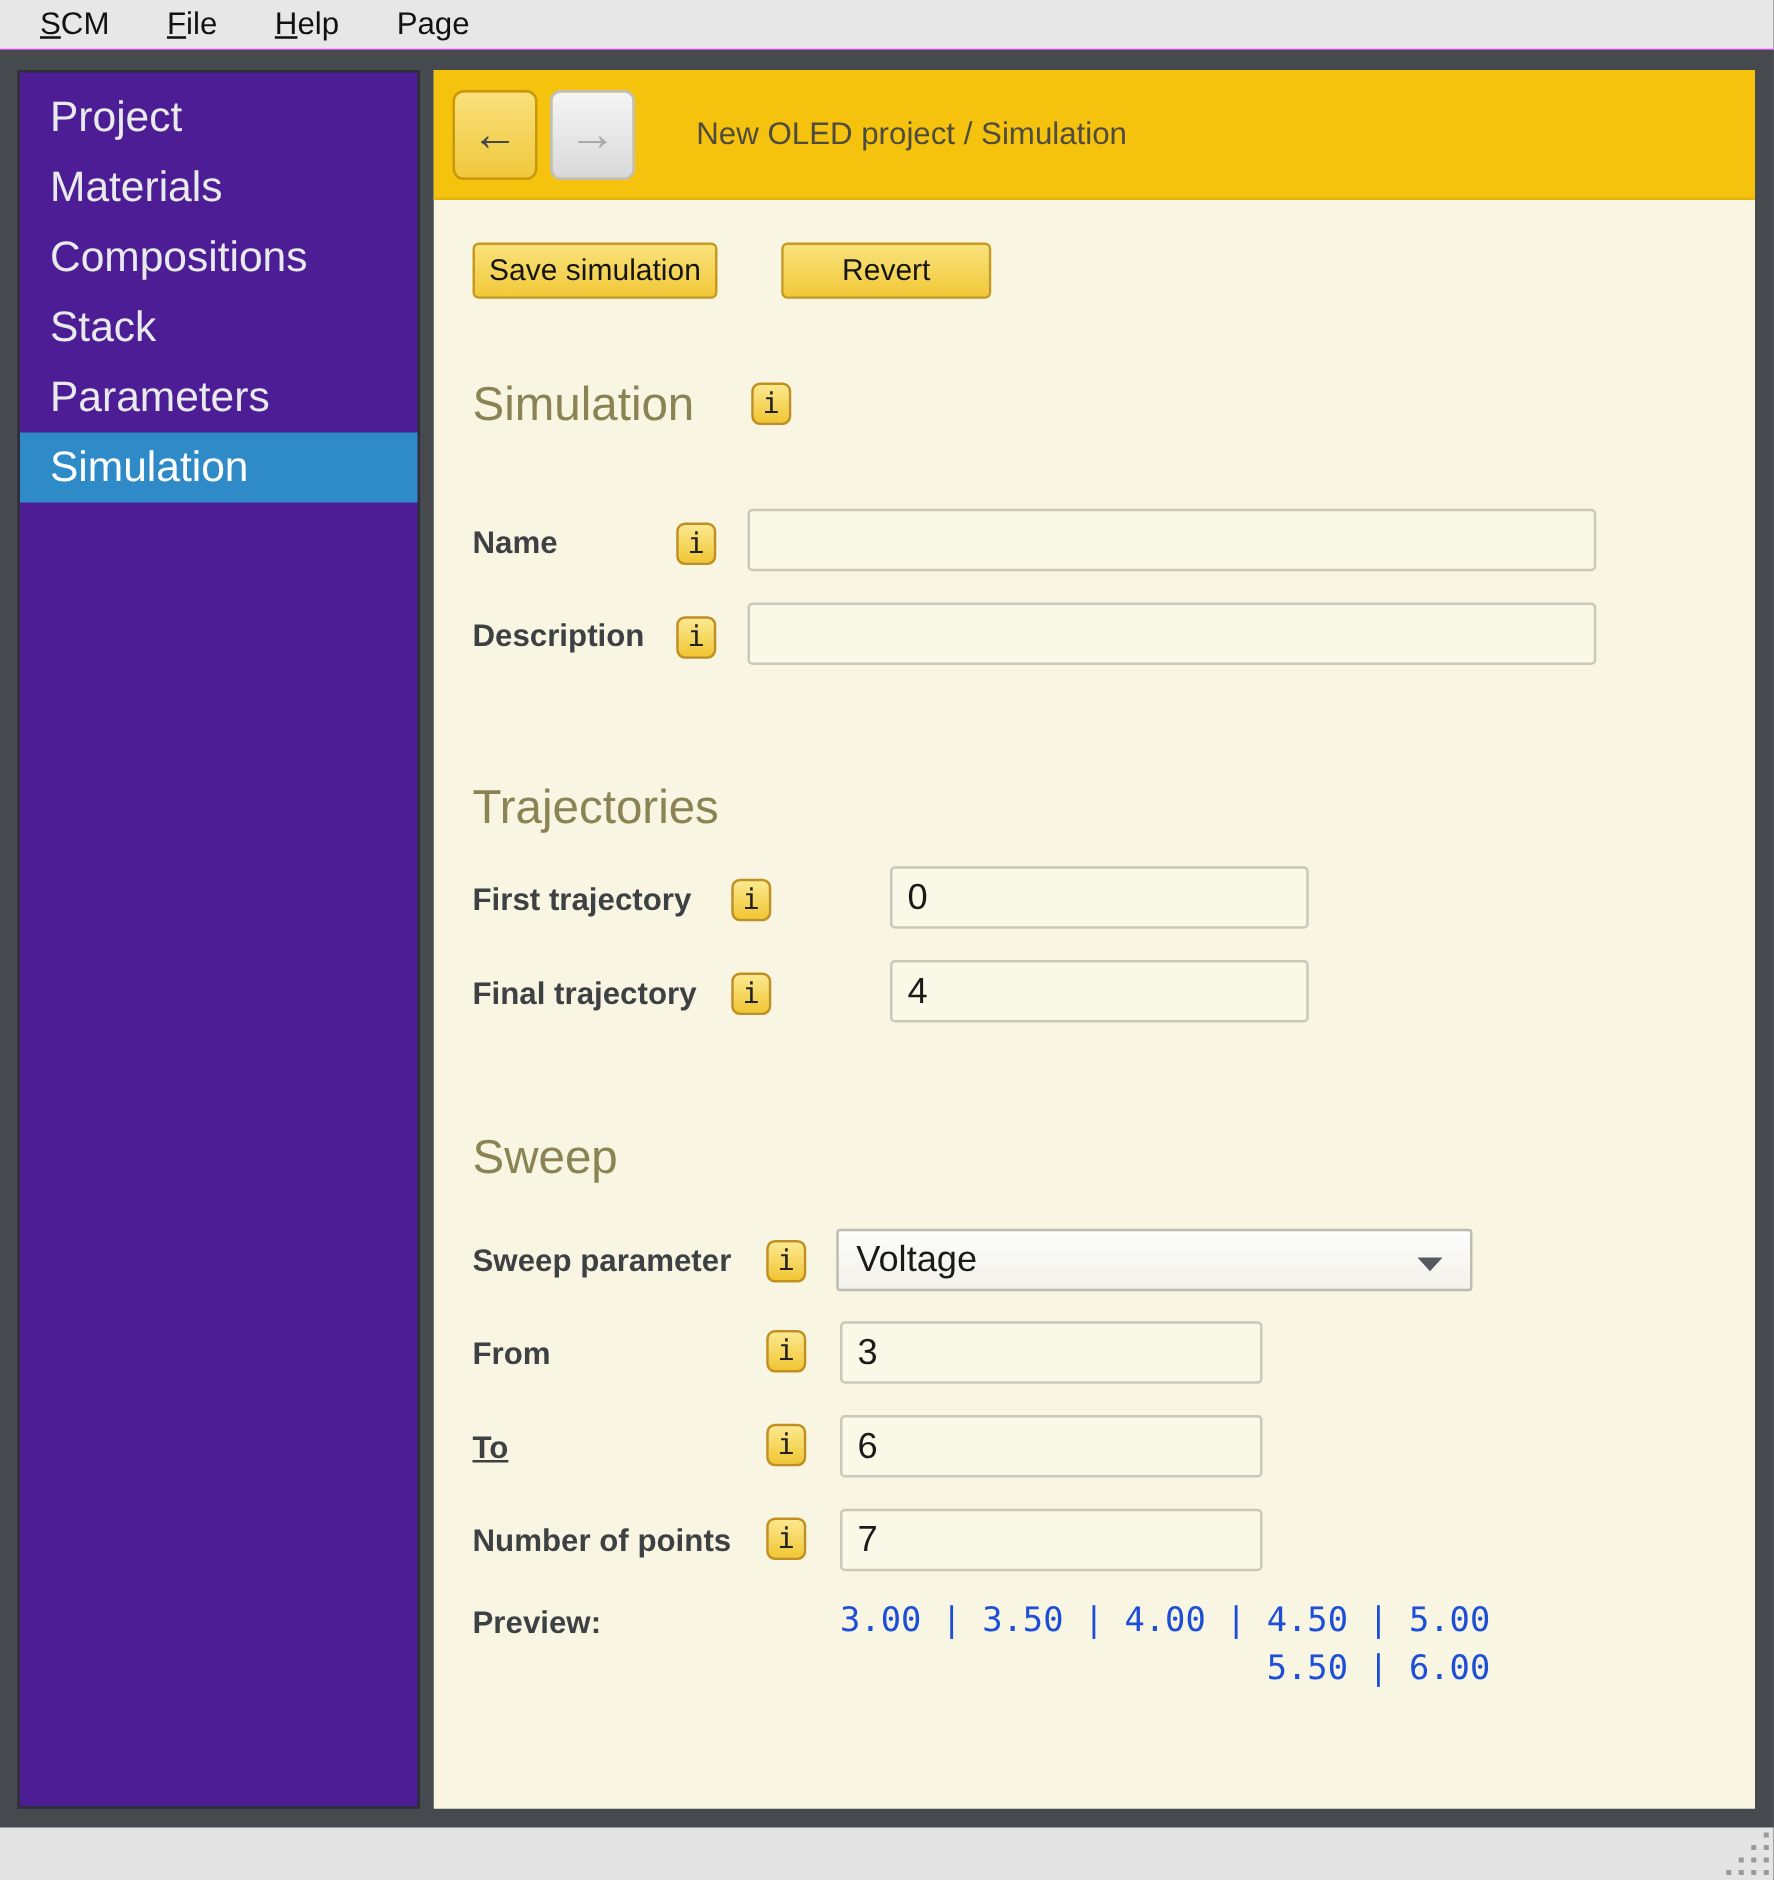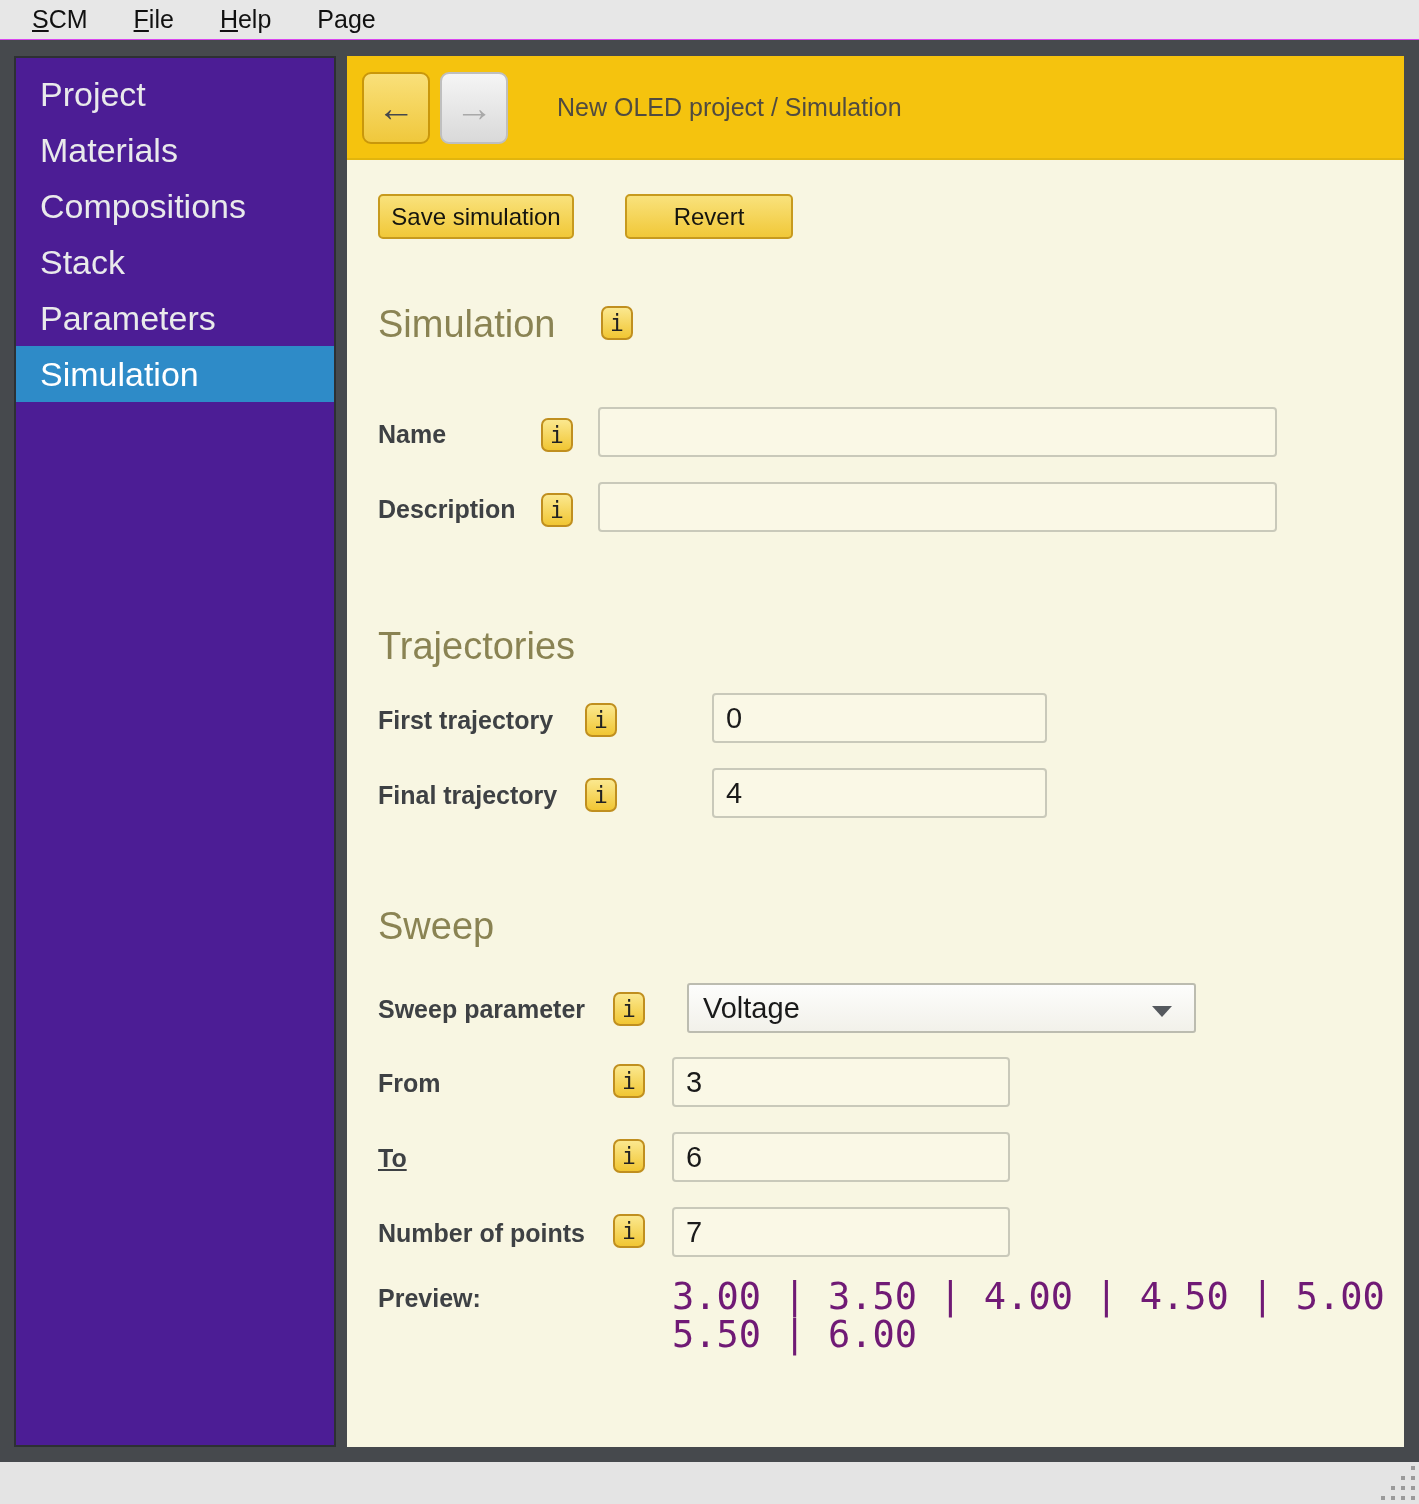--- a/index.html
+++ b/index.html
@@ -121,22 +121,23 @@
     position: absolute; right: 22px; top: 21px;
     width: 0; height: 0;
     border-left: 10px solid transparent;
     border-right: 10px solid transparent;
     border-top: 11px solid #55595e;
   }
 
   .preview-text {
     position: absolute; left: 325px;
     font-family: "DejaVu Sans Mono", monospace;
-    font-size: 37px; line-height: 38px; color: #701a75;
+    font-size: 27px; line-height: 38px; color: #1d4ed8;
     white-space: pre;
+    text-align: right;
   }
 
   
   .statusbar {
     position: absolute; left: 0; top: 1462px; width: 100%; height: 42px;
     background: #e4e4e4;
   }
   .resize-grip {
     position: absolute; right: 4px; bottom: 4px; width: 4px; height: 4px;
     background: #9a9a9a;
@@ -213,21 +214,21 @@
         <span>i</span>
       </div>
     <input class="text-input" style="left: 365px; top: 712px; width: 335px;" value="4">
 
     <div class="section-title" style="top:845px;">Sweep</div>
 
     <div class="field-label" style="top:939px;">Sweep parameter</div>
     <div class="info-btn" style="left:266px; top:936px;">
         <span>i</span>
       </div>
-    <div class="select-box" style="left:340px; top:927px; width:509px;">
+    <div class="select-box" style="left:322px; top:927px; width:509px;">
       <span>Voltage</span>
       <span class="chevron"></span>
     </div>
 
     <div class="field-label" style="top:1013px;">From</div>
     <div class="info-btn" style="left:266px; top:1008px;">
         <span>i</span>
       </div>
     <input class="text-input" style="left: 325px; top: 1001px; width: 338px;" value="3">
 

